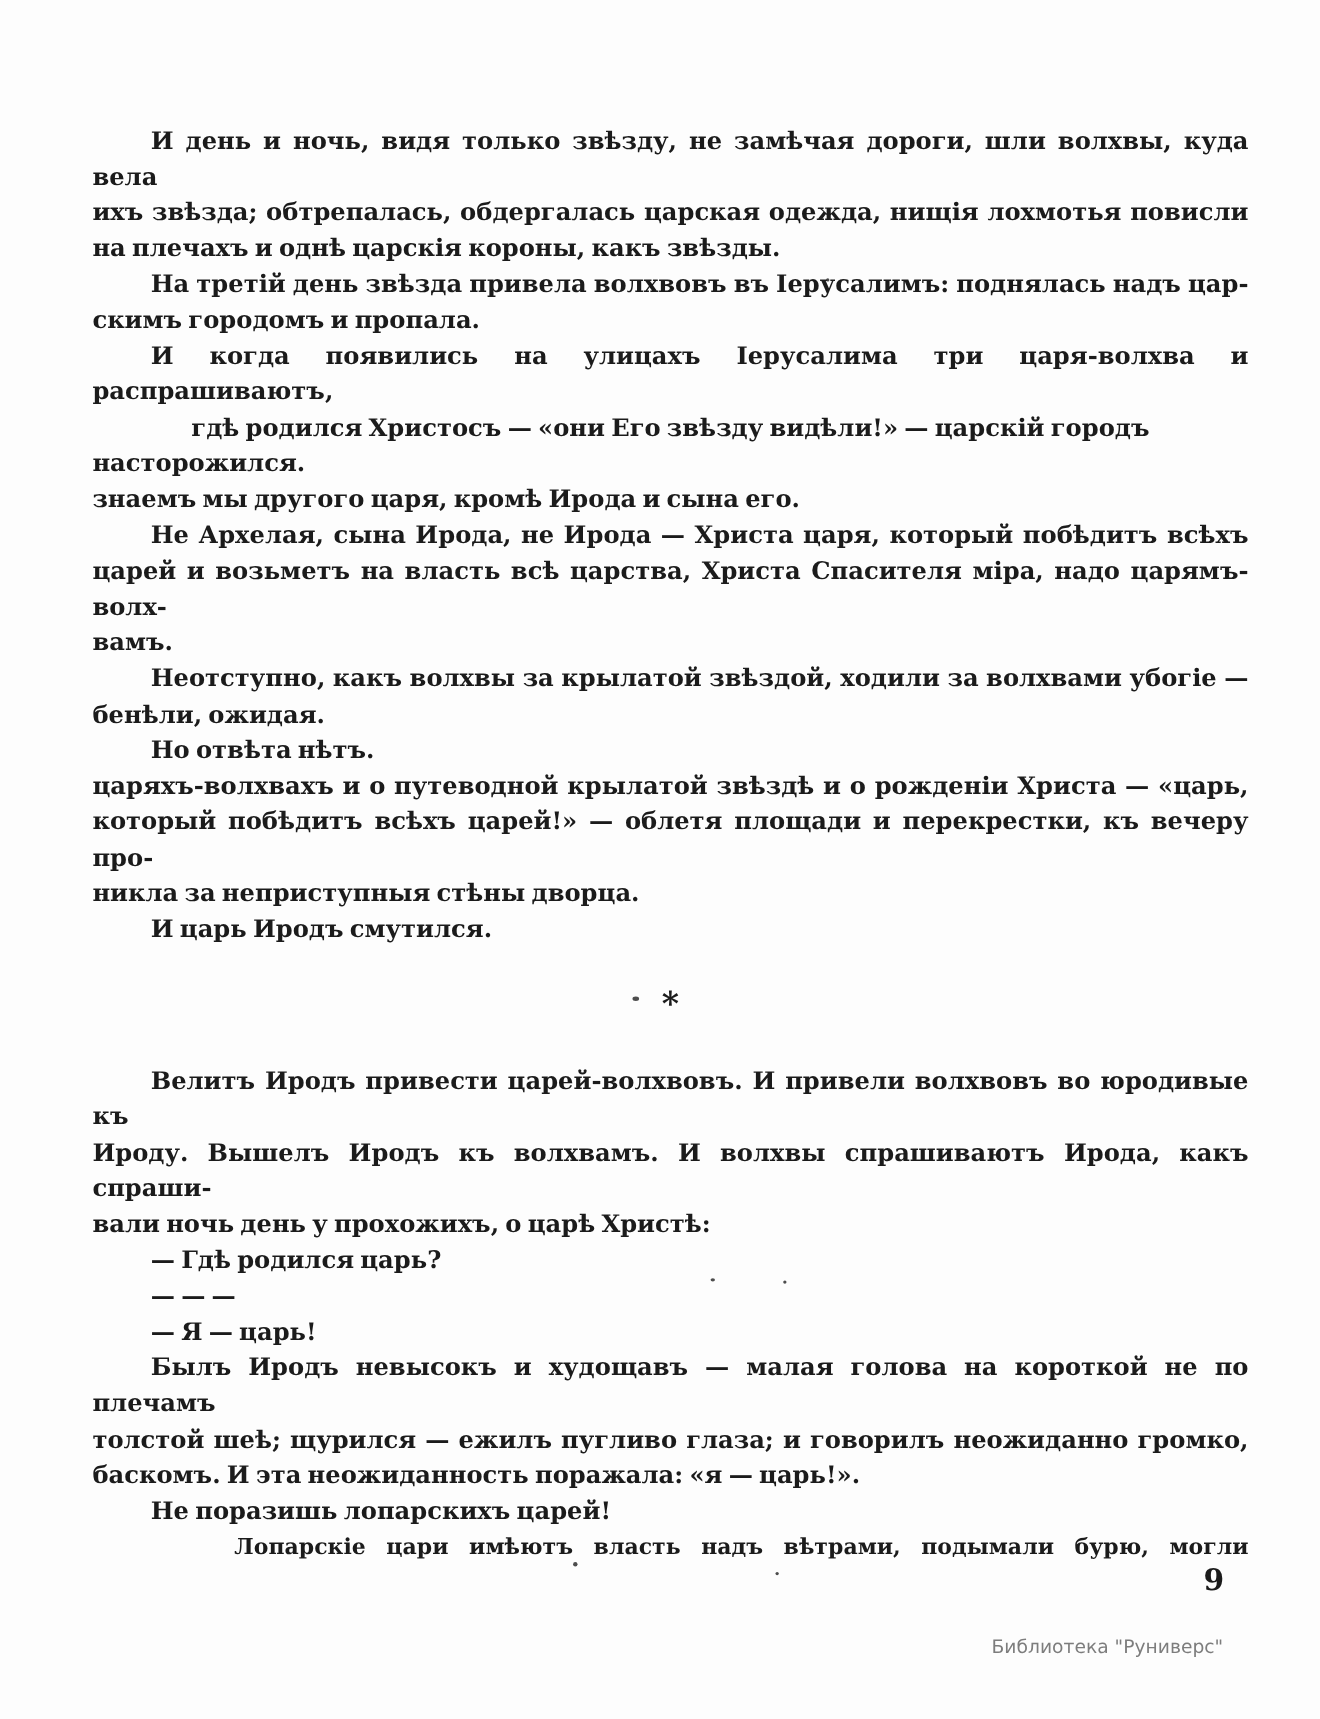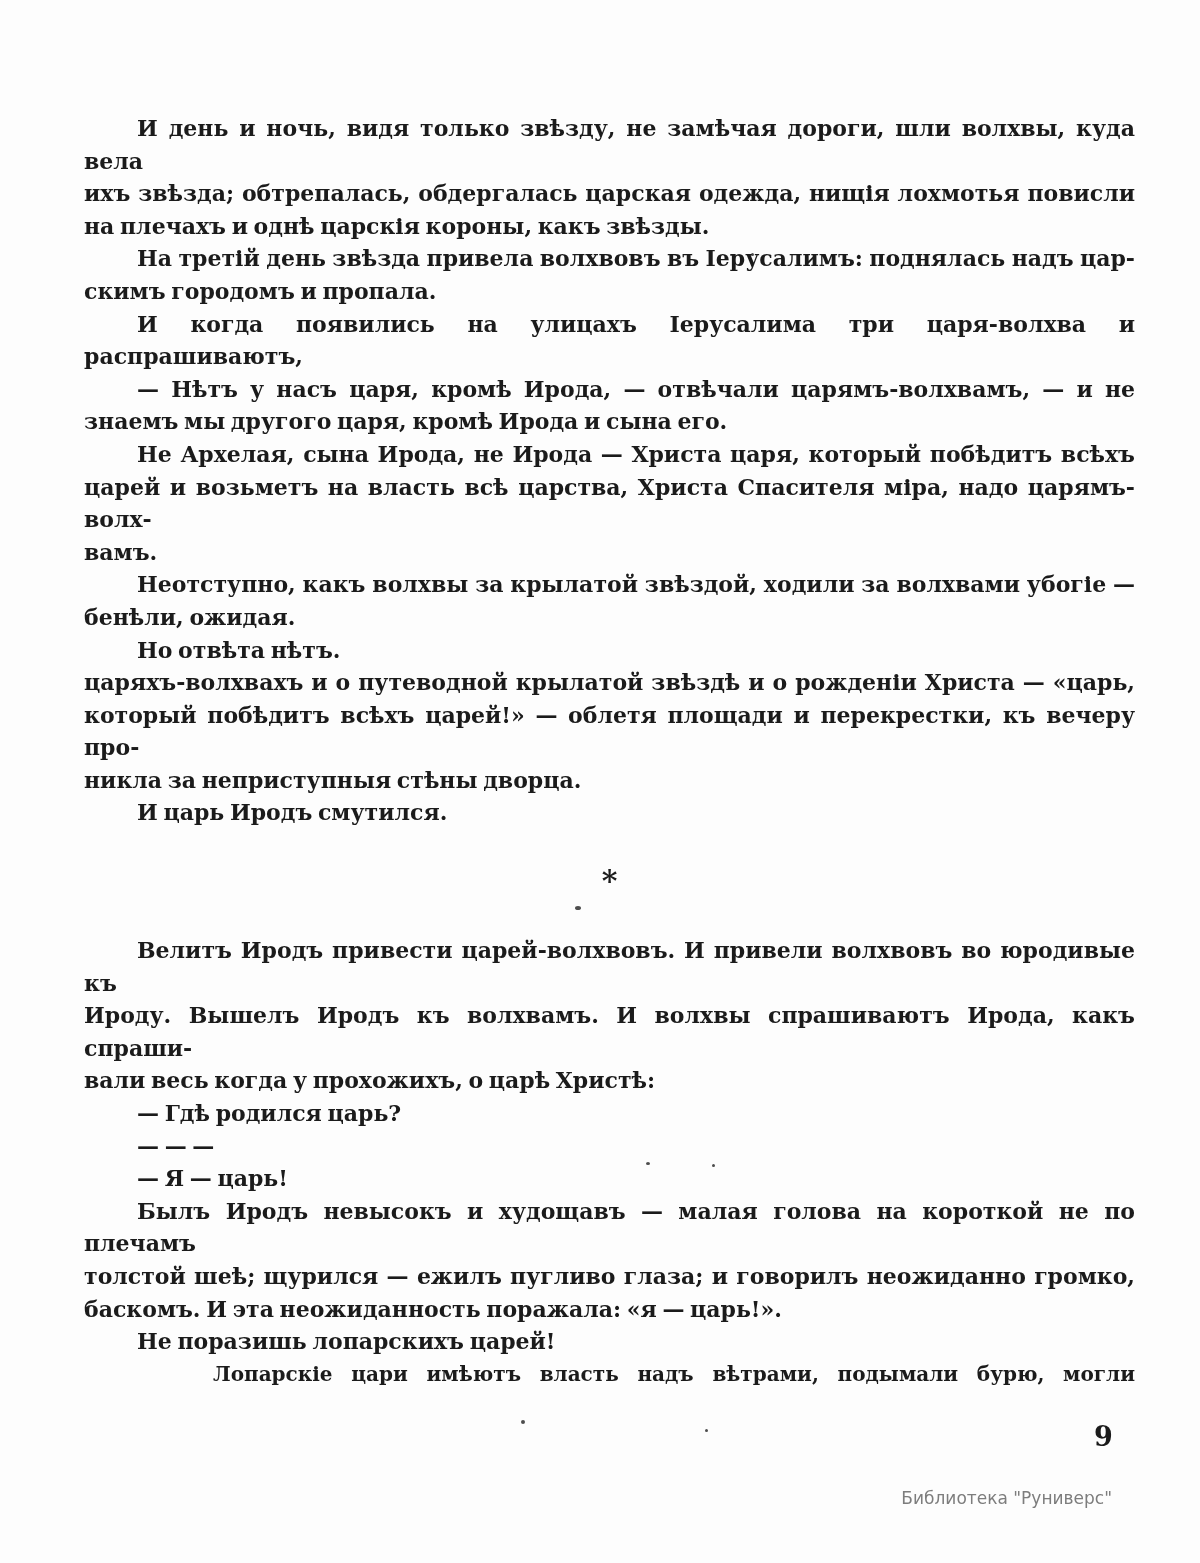--- a/index.html
+++ b/index.html
@@ -92,23 +92,23 @@
           <div class="line indent">И день и ночь, видя только звѣзду, не замѣчая дороги, шли волхвы, куда вела</div>
           <div class="line">ихъ звѣзда; обтрепалась, обдергалась царская одежда, нищія лохмотья повисли</div>
           <div class="line last">на плечахъ и однѣ царскія короны, какъ звѣзды.</div>
         </div>
         <div class="para">
           <div class="line indent">На третій день звѣзда привела волхвовъ въ Іерусалимъ: поднялась надъ цар-</div>
           <div class="line last">скимъ городомъ и пропала.</div>
         </div>
         <div class="para">
           <div class="line indent">И когда появились на улицахъ Іерусалима три царя-волхва и распрашиваютъ,</div>
+          <div class="line last">гдѣ родился Христосъ — «они Его звѣзду видѣли!» — царскій городъ насторожился.</div>
         </div>
         <div class="para">
-          <div class="line indent">— Нѣтъ у насъ царя, кромѣ Ирода, — отвѣчали царямъ-волхвамъ, — и не</div>
           <div class="line last">знаемъ мы другого царя, кромѣ Ирода и сына его.</div>
         </div>
         <div class="para">
           <div class="line indent">Не Архелая, сына Ирода, не Ирода — Христа царя, который побѣдитъ всѣхъ</div>
           <div class="line">царей и возьметъ на власть всѣ царства, Христа Спасителя міра, надо царямъ-волх-</div>
           <div class="line last">вамъ.</div>
         </div>
         <div class="para">
           <div class="line indent">Неотступно, какъ волхвы за крылатой звѣздой, ходили за волхвами убогіе —</div>
           <div class="line last">бенѣли, ожидая.</div>
@@ -125,21 +125,21 @@
           <div class="line last indent">И царь Иродъ смутился.</div>
         </div>
       </div>
     <div class="separator">
       <span>*</span>
     </div>
     <div id="after">
         <div class="para">
           <div class="line indent">Велитъ Иродъ привести царей-волхвовъ. И привели волхвовъ во юродивые къ</div>
           <div class="line">Ироду. Вышелъ Иродъ къ волхвамъ. И волхвы спрашиваютъ Ирода, какъ спраши-</div>
-          <div class="line last">вали весь когда у прохожихъ, о царѣ Христѣ:</div>
+          <div class="line last">вали ночь день у прохожихъ, о царѣ Христѣ:</div>
         </div>
         <div class="para">
           <div class="line last indent">— Гдѣ родился царь?</div>
         </div>
         <div class="para">
           <div class="line last indent">— — —</div>
         </div>
         <div class="para">
           <div class="line last indent">— Я — царь!</div>
         </div>

